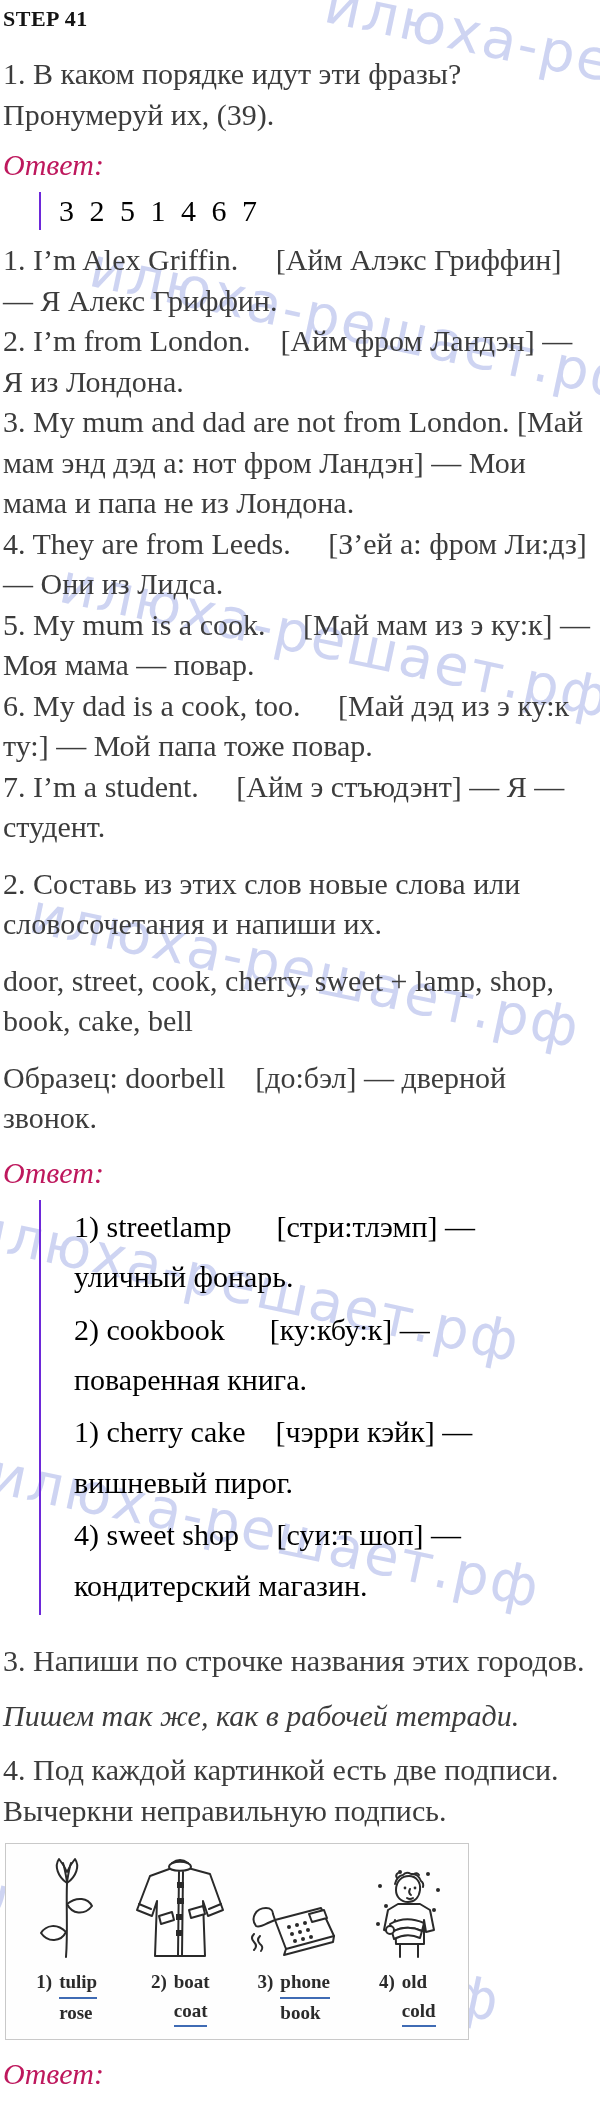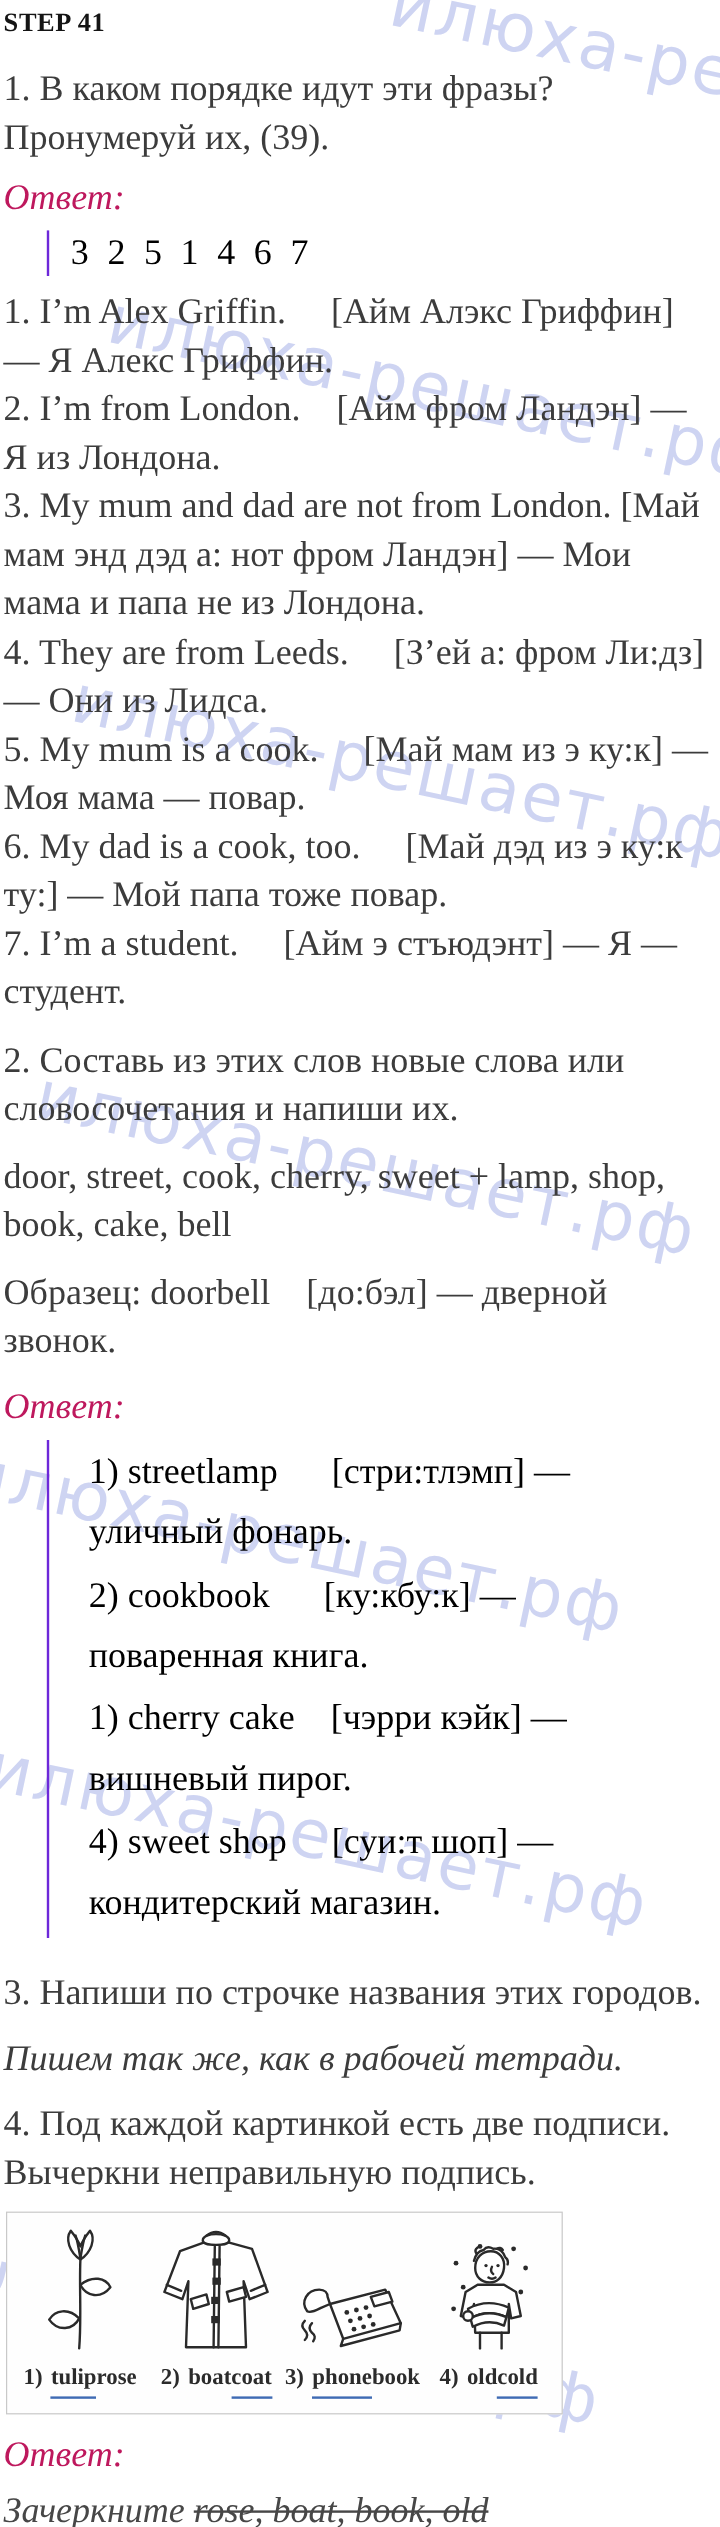--- a/index.html
+++ b/index.html
@@ -74,21 +74,21 @@
     justify-content:space-between;
     box-sizing:border-box;
   }
   .fig{display:flex;flex-direction:column;align-items:center;width:25%;}
   .fig .art{height:106px;display:flex;align-items:flex-end;justify-content:center;}
   .cap{
     display:flex;gap:7px;margin-top:8px;
     font-family:"Liberation Serif", serif;
     font-weight:bold;font-size:19px;line-height:1.5;color:#2b2b2b;
   }
-  .cap-words{display:flex;flex-direction:row;align-items:flex-start;}
+  .cap-words{display:flex;flex-direction:column;align-items:flex-start;}
   .cap-words .w{display:inline-block;}
   .cap-words .u{border-bottom:2px solid #3f6bb4;padding-bottom:0px;}
   svg .ln{fill:none;stroke:#2a2a2a;stroke-width:2;stroke-linecap:round;stroke-linejoin:round;}
   svg .fl{fill:#ffffff;stroke:#2a2a2a;stroke-width:2;stroke-linejoin:round;}
   svg .dot{fill:#2a2a2a;stroke:none;}
 </style>
 </head>
 <body>
 
 <div class="page">

